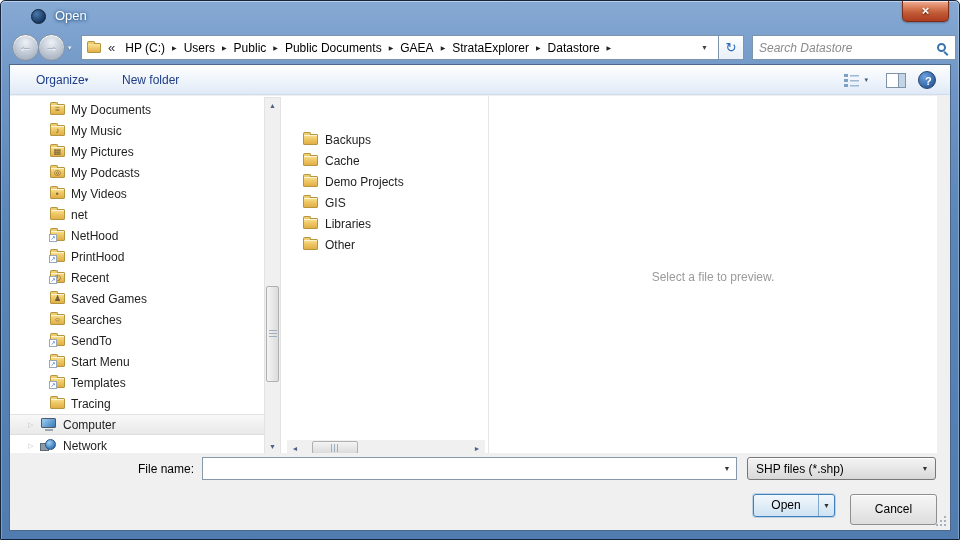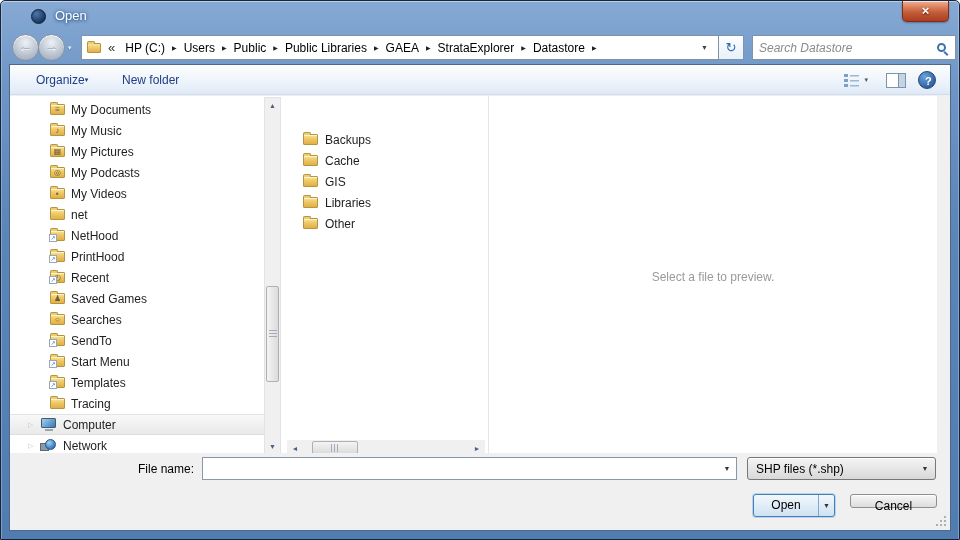--- a/index.html
+++ b/index.html
@@ -90,21 +90,21 @@
   .fn-label{position:absolute;left:100px;top:9px;width:84px;text-align:right;font-size:12px;color:#000;}
   .fn-combo{position:absolute;left:192px;top:4px;width:535px;height:23px;background:#fff;border:1px solid #8898a8;display:flex;align-items:center;}
   .fn-combo input{flex:1;border:none;outline:none;font-size:12px;padding:0 4px;background:transparent;}
   .fn-drop{width:18px;font-size:7px;color:#333;text-align:center;cursor:pointer;flex:0 0 auto;}
   .ft-combo{position:absolute;left:737px;top:4px;width:189px;height:23px;border:1px solid #777;border-radius:3px;background:linear-gradient(180deg,#f4f4f4,#e8e8e8 45%,#d8d8d8);display:flex;align-items:center;cursor:pointer;box-shadow:inset 0 1px 0 #fff;}
   .ft-combo .val{flex:1;font-size:12px;color:#000;padding-left:8px;white-space:nowrap;}
   .ft-combo .car{width:20px;font-size:7px;color:#333;text-align:center;flex:0 0 auto;}
   .open-btn{position:absolute;left:743px;top:41px;width:82px;height:23px;border:1px solid #3f80bd;border-radius:3px;background:linear-gradient(180deg,#f2f8fc,#e2eef8 45%,#cfe2f2);display:flex;cursor:pointer;box-shadow:0 0 0 1px rgba(93,156,208,.35);}
   .open-btn .olabel{flex:1;font-size:12px;color:#000;text-align:center;line-height:21px;}
   .open-btn .ocar{width:16px;border-left:1px solid #7fa8cc;font-size:7px;color:#333;text-align:center;line-height:21px;flex:0 0 auto;}
-  .cancel-btn{position:absolute;left:840px;top:41px;width:87px;height:14px;border:1px solid #8e8f8f;border-radius:3px;background:linear-gradient(180deg,#f6f6f6,#ebebeb 45%,#dddddd);font-size:12px;color:#000;text-align:center;line-height:21px;cursor:pointer;box-shadow:inset 0 1px 0 #fff;}
+  .cancel-btn{position:absolute;left:840px;top:41px;width:87px;height:31px;border:1px solid #8e8f8f;border-radius:3px;background:linear-gradient(180deg,#f6f6f6,#ebebeb 45%,#dddddd);font-size:12px;color:#000;text-align:center;line-height:21px;cursor:pointer;box-shadow:inset 0 1px 0 #fff;}
   .grip{position:absolute;right:3px;bottom:3px;width:11px;height:11px;background:
     radial-gradient(circle at 9px 9px,#a9b2bb 1px,transparent 1.4px),
     radial-gradient(circle at 9px 5px,#a9b2bb 1px,transparent 1.4px),
     radial-gradient(circle at 5px 9px,#a9b2bb 1px,transparent 1.4px),
     radial-gradient(circle at 9px 1px,#a9b2bb 1px,transparent 1.4px),
     radial-gradient(circle at 5px 5px,#a9b2bb 1px,transparent 1.4px),
     radial-gradient(circle at 1px 9px,#a9b2bb 1px,transparent 1.4px);}
 </style>
 </head>
 <body>
@@ -124,21 +124,21 @@
 
     <div class="addressbar">
       <span class="mini-fold"></span>
       <span class="chev">«</span>
       <button class="crumb">HP (C:)</button>
       <span class="sep">▶</span>
       <button class="crumb">Users</button>
       <span class="sep">▶</span>
       <button class="crumb">Public</button>
       <span class="sep">▶</span>
-      <button class="crumb">Public Libraries</button>
+      <button class="crumb">Public Documents</button>
       <span class="sep">▶</span>
       <button class="crumb">GAEA</button>
       <span class="sep">▶</span>
       <button class="crumb">StrataExplorer</button>
       <span class="sep">▶</span>
       <button class="crumb">Datastore</button>
       <span class="sep">▶</span>
       <span class="addr-spacer"></span>
       <span class="addr-drop">▼</span>
     </div>
@@ -296,20 +296,24 @@
           <div class="lrow">
             <span class="fold"></span>
             <span class="lbl">Backups</span>
           </div>
           <div class="lrow">
             <span class="fold"></span>
             <span class="lbl">Cache</span>
           </div>
           <div class="lrow">
             <span class="fold"></span>
+            <span class="lbl">Demo Projects</span>
+          </div>
+          <div class="lrow">
+            <span class="fold"></span>
             <span class="lbl">GIS</span>
           </div>
           <div class="lrow">
             <span class="fold"></span>
             <span class="lbl">Libraries</span>
           </div>
           <div class="lrow">
             <span class="fold"></span>
             <span class="lbl">Other</span>
           </div>

